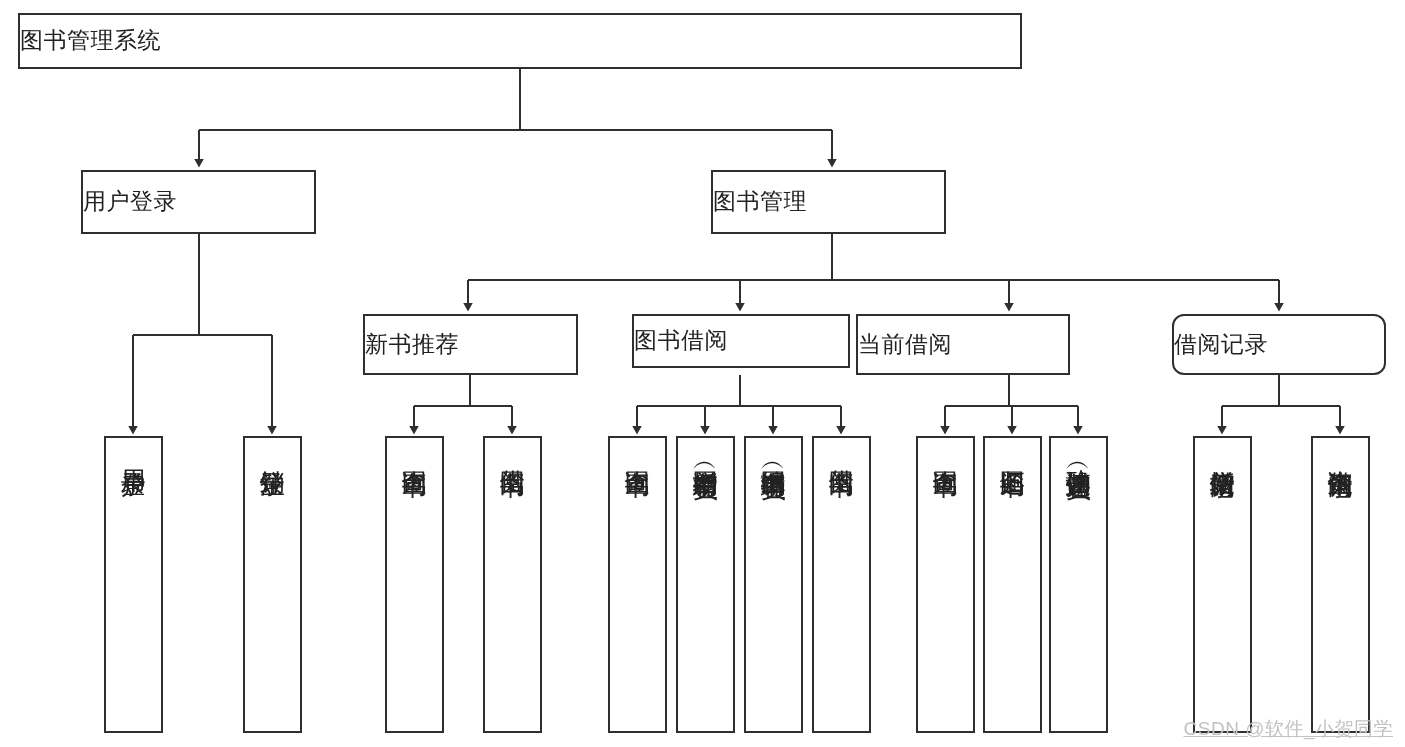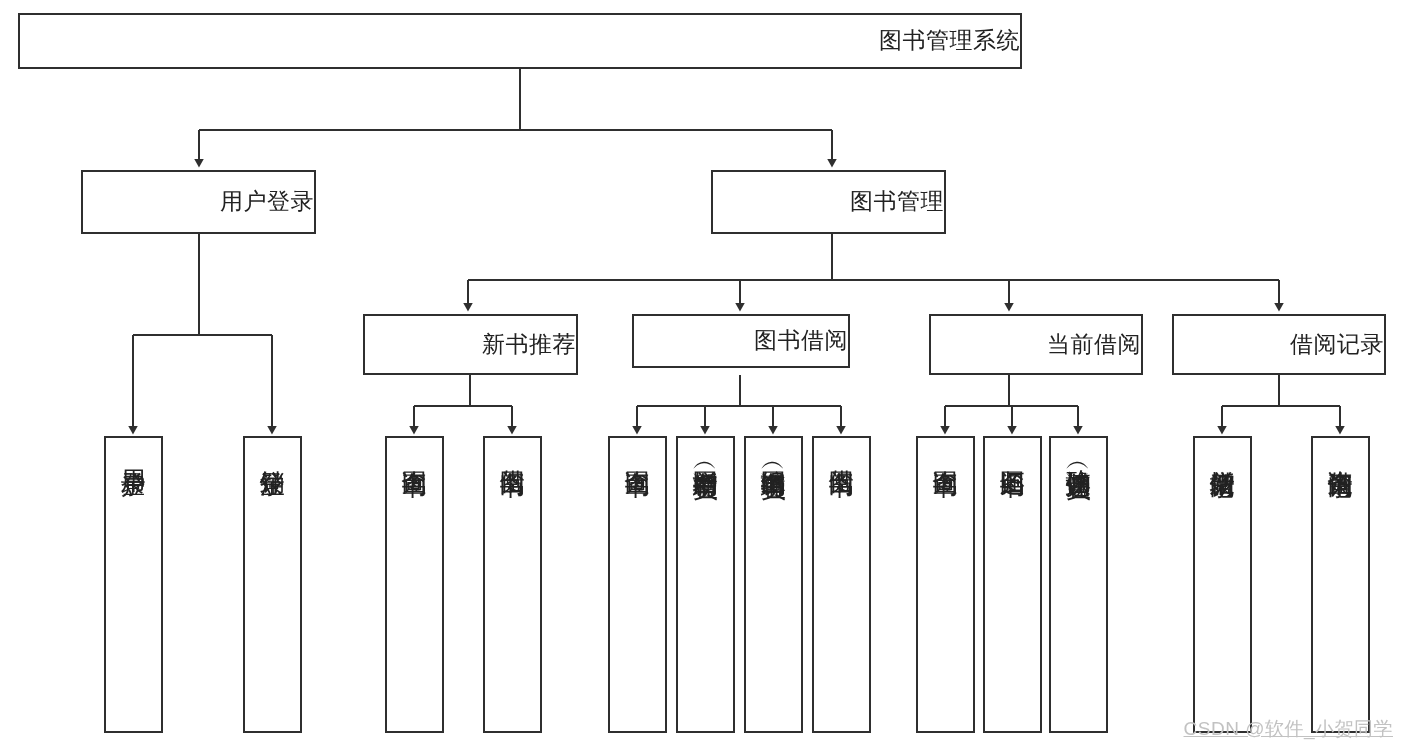--- a/index.html
+++ b/index.html
@@ -25,21 +25,21 @@
     height: 747px;
     pointer-events: none;
   }
   .node {
     position: absolute;
     box-sizing: border-box;
     background: #ffffff;
     border: 2px solid #2f2f2f;
     display: flex;
     align-items: center;
-    justify-content: flex-end;
+    justify-content: flex-start;
     color: #222222;
   }
   .node .label {
     display: block;
     text-align: center;
     line-height: 1.18;
     white-space: nowrap;
   }
   .node.horiz .label {
     font-size: 23px;
@@ -136,24 +136,24 @@
   <div class="node horiz" style="left:363px; top:314px; width:215px; height:61px;">
     <span class="label">新书推荐</span>
   </div>
 
   <div class="node horiz" style="left:711px; top:170px; width:235px; height:64px;">
     <span class="label">图书管理</span>
   </div>
   <div class="node horiz" style="left:632px; top:314px; width:218px; height:54px;">
     <span class="label">图书借阅</span>
   </div>
-  <div class="node horiz" style="left:929px; top:314px; width:214px; height:61px;">
+  <div class="node horiz" style="left:856px; top:314px; width:214px; height:61px;">
     <span class="label">当前借阅</span>
   </div>
-  <div class="node horiz" style="left:1172px; top:314px; width:214px; height:61px;">
+  <div class="node horiz" style="left:1172px; top:314px; width:214px; height:61px;border-radius:12px;">
     <span class="label">借阅记录</span>
   </div>
 
   <div class="node vert" style="left:104px; top:436px; width:59px; height:297px;">
     <span class="label">用户登录</span>
   </div>
   <div class="node vert" style="left:243px; top:436px; width:59px; height:297px;">
     <span class="label">注销登录</span>
   </div>
 

